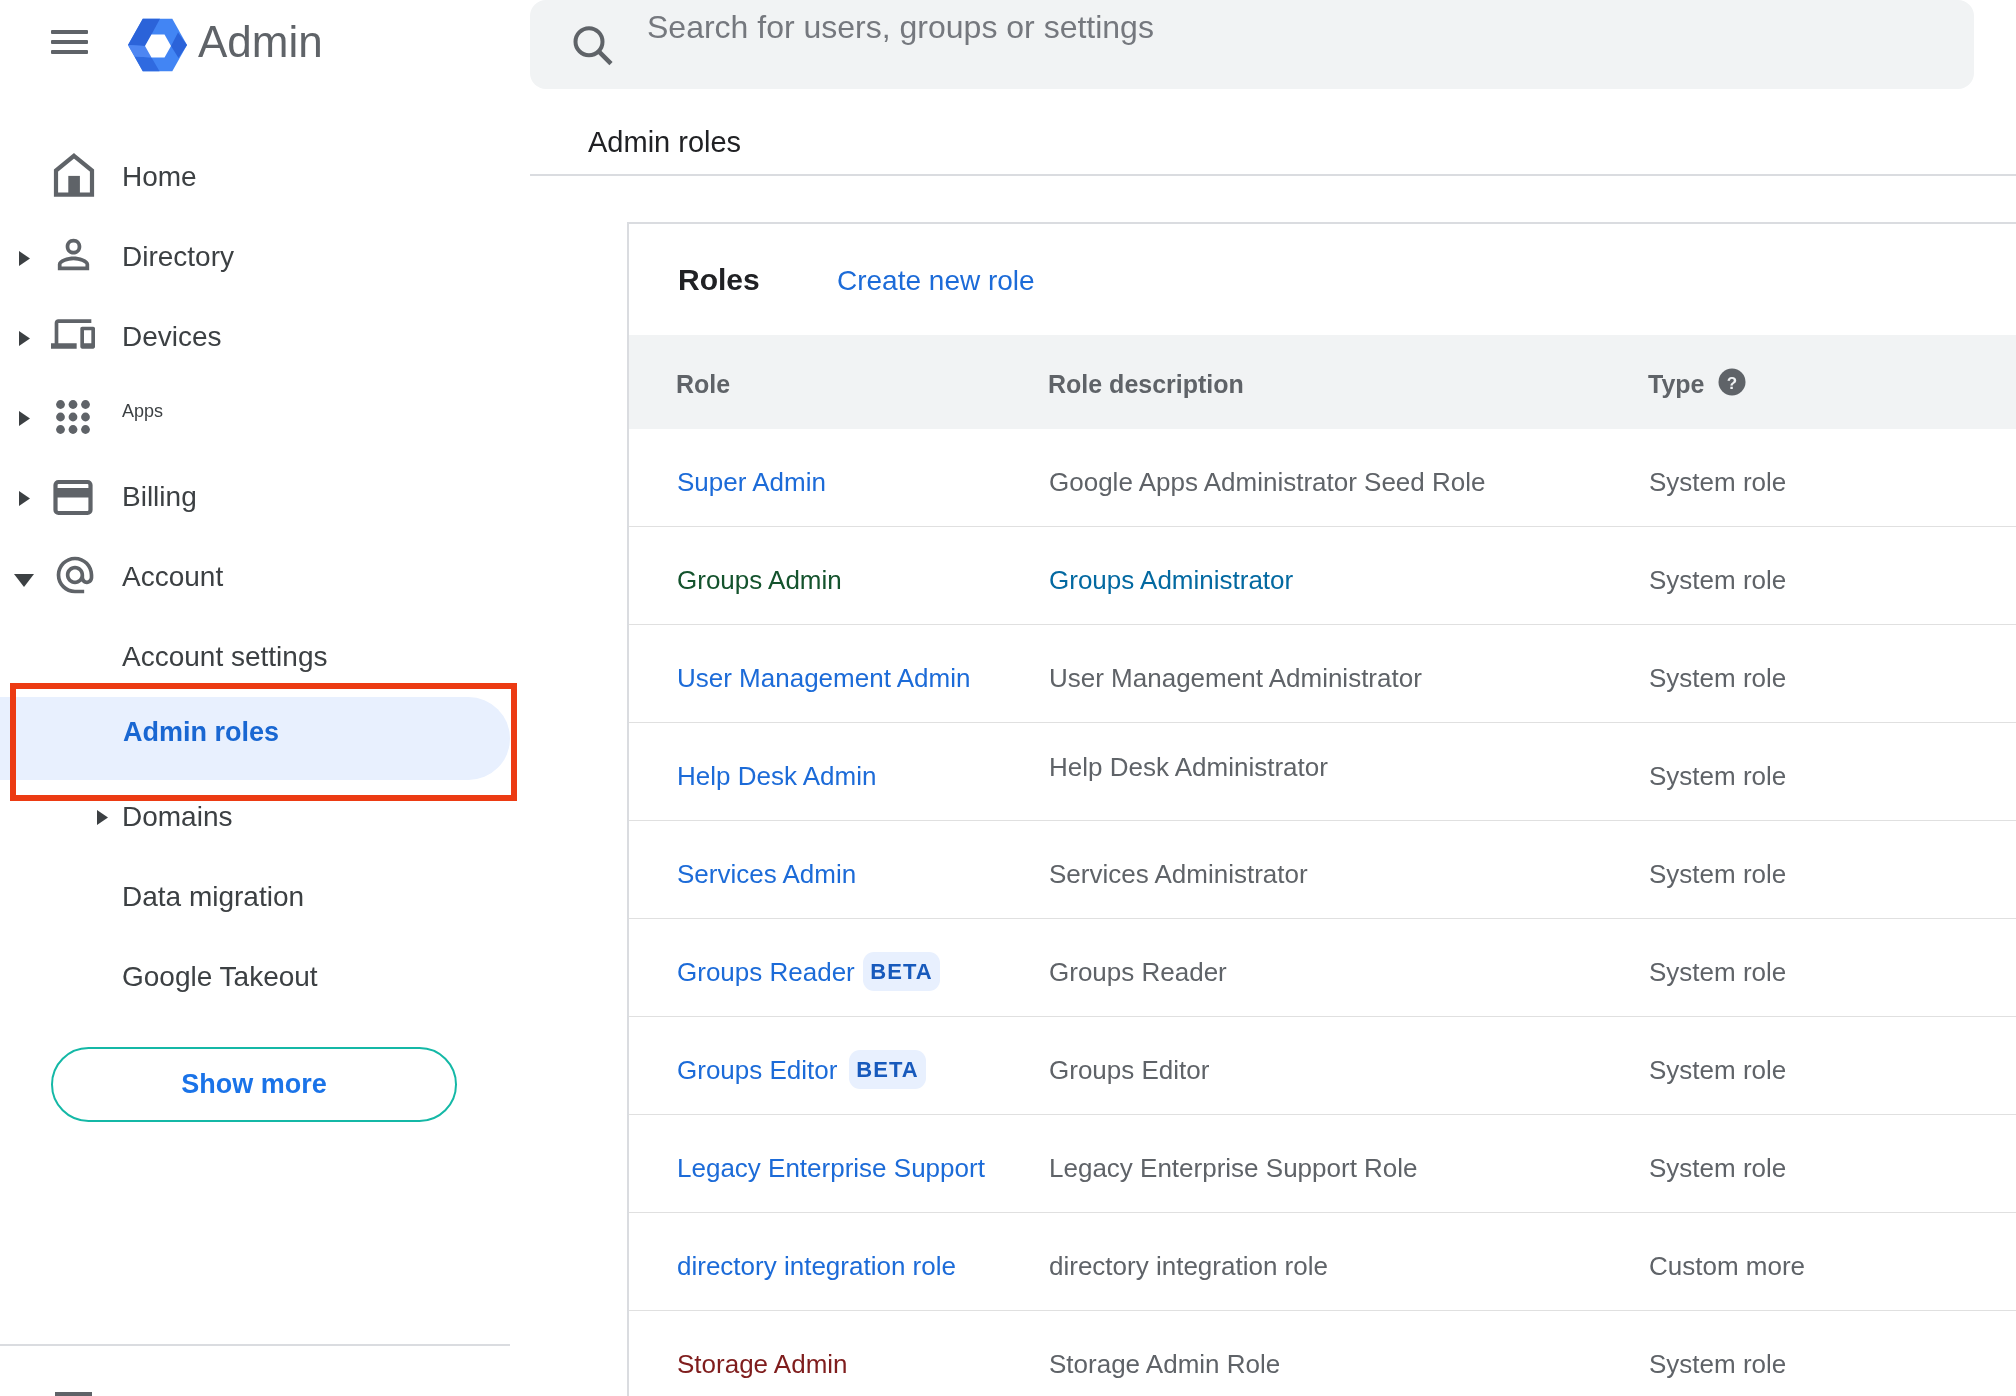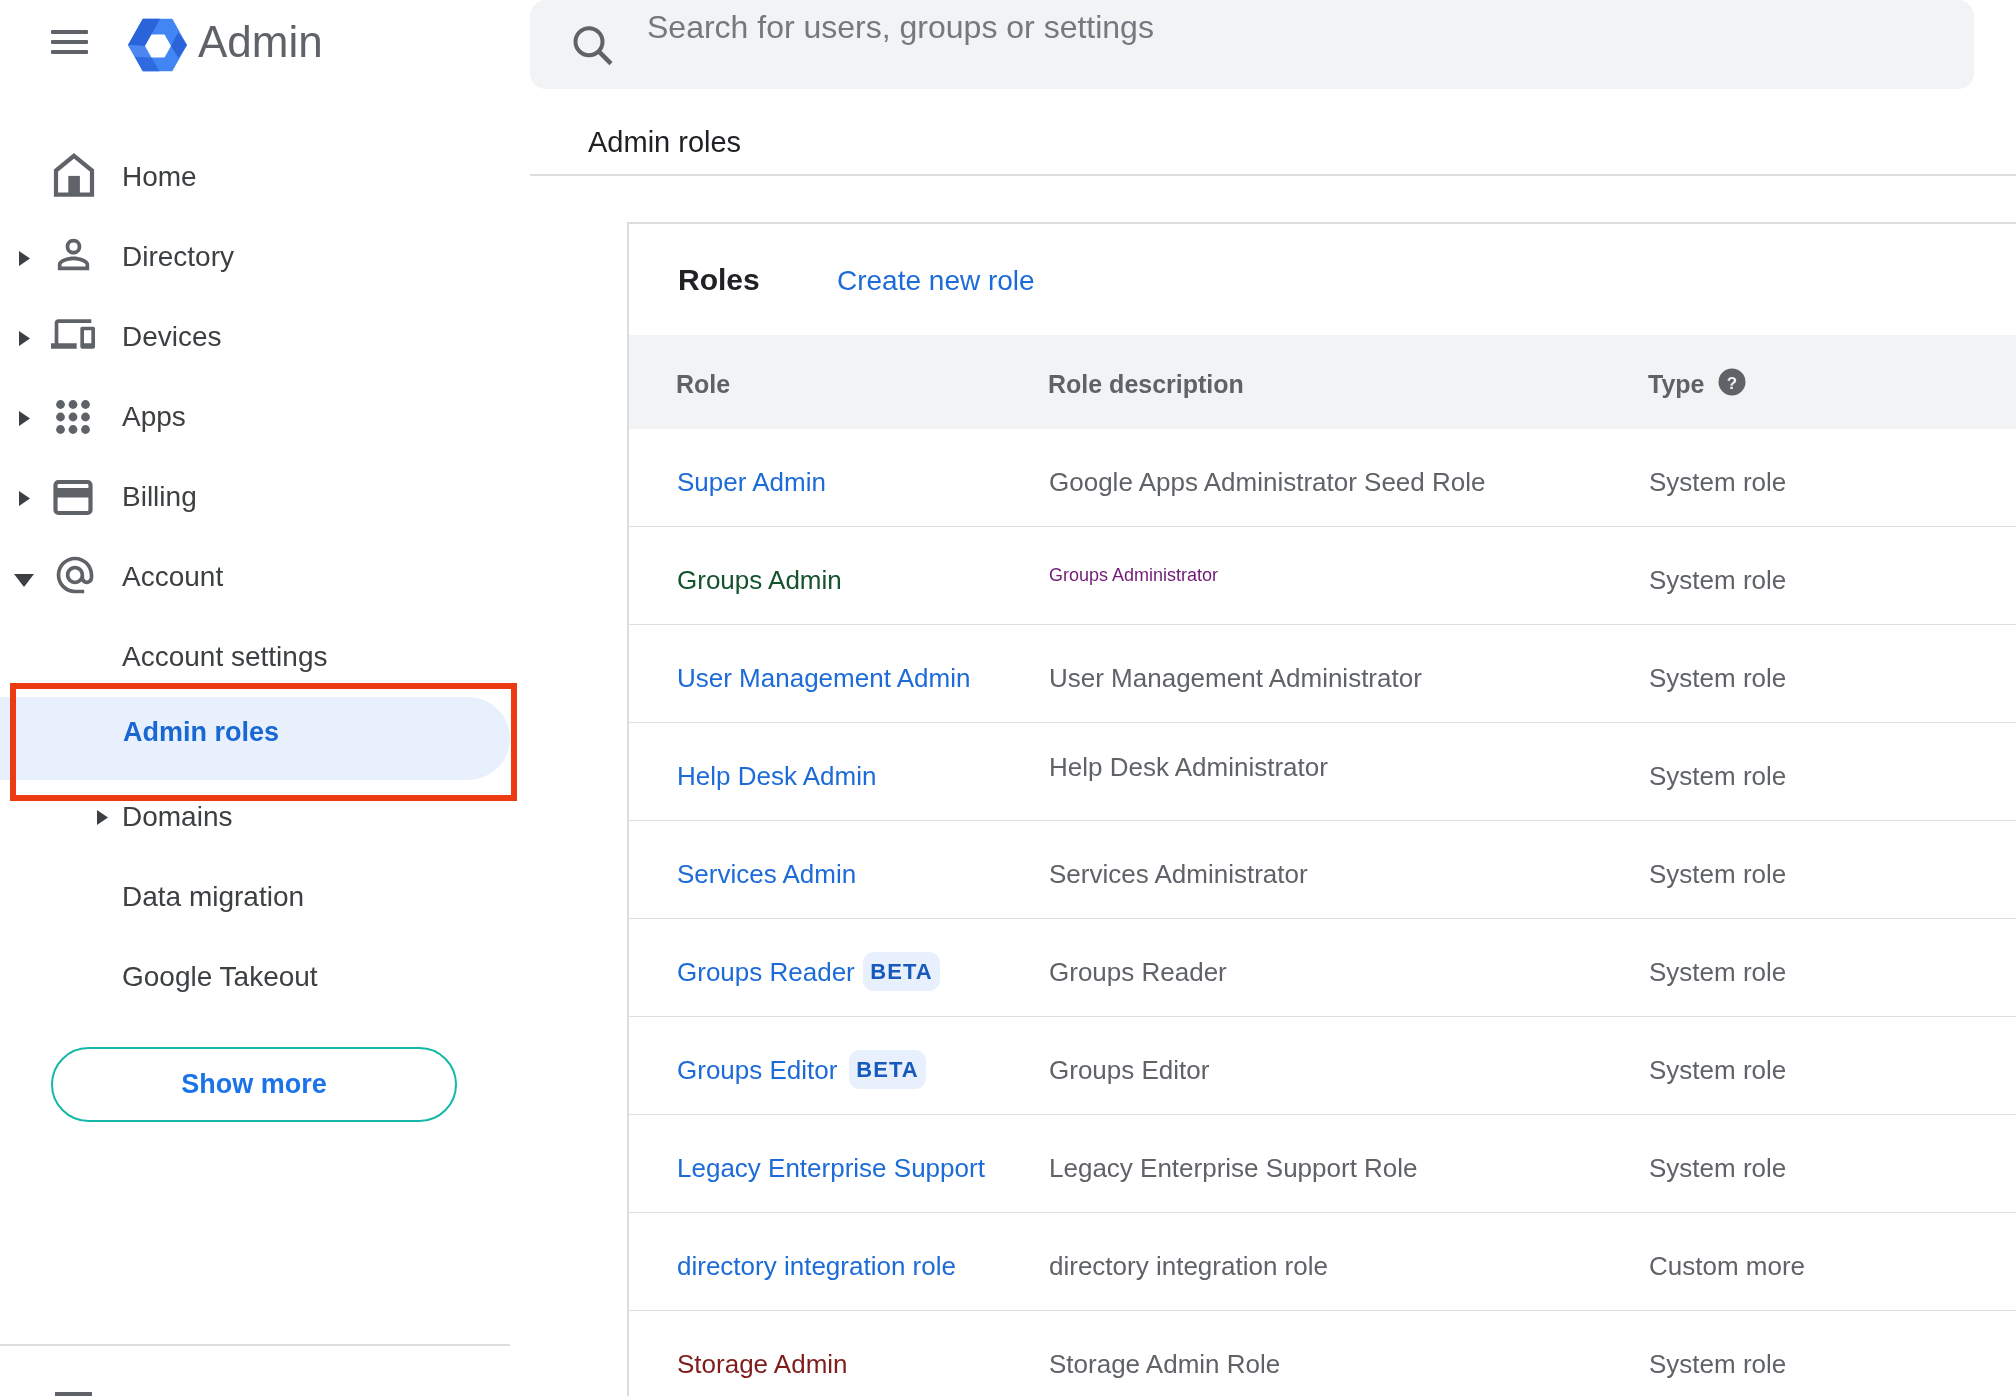--- a/index.html
+++ b/index.html
@@ -66,21 +66,21 @@
       <circle cx="19" cy="6.5" r="4.4"></circle>
       <circle cx="31.5" cy="6.5" r="4.4"></circle>
   <circle cx="6.5" cy="19" r="4.4"></circle>
       <circle cx="19" cy="19" r="4.4"></circle>
       <circle cx="31.5" cy="19" r="4.4"></circle>
   <circle cx="6.5" cy="31.5" r="4.4"></circle>
       <circle cx="19" cy="31.5" r="4.4"></circle>
       <circle cx="31.5" cy="31.5" r="4.4"></circle>
   </g>
 </svg>
-<div class="abs" style="left:122px;top:401px;font-size:28px;color:#3c4043">Apps</div>
+<div class="abs" style="left:122px;top:401px;font-size:18px;color:#3c4043">Apps</div>
 
 <svg class="abs" style="left:19px;top:491px" width="11" height="15" viewBox="0 0 11 15">
     <polygon points="0,0 11,7.5 0,15" fill="#3c4043"></polygon>
   </svg>
 <svg class="abs" style="left:51px;top:475px" width="42" height="42" viewBox="0 0 42 42">
   <rect x="4.5" y="7" width="35" height="31" rx="3" fill="none" stroke="#5f6368" stroke-width="4.2"></rect>
   <rect x="4.5" y="13" width="35" height="9.5" fill="#5f6368"></rect>
 </svg>
 <div class="abs" style="left:122px;top:481px;font-size:28px;color:#3c4043">Billing</div>
 
@@ -125,21 +125,21 @@
   <circle cx="14" cy="14" r="13.5" fill="#5f6368"></circle>
   <text x="14" y="20.5" font-size="17" font-weight="bold" fill="#f1f3f4" text-anchor="middle" font-family="Liberation Sans">?</text>
 </svg>
 
 <div class="abs" style="left:629px;top:525.5px;width:1387px;height:1.5px;background:#e0e0e0"></div>
 <div class="abs" style="left:677px;top:467px;font-size:26px;color:#1c6bd8">Super Admin</div>
 <div class="abs" style="left:1049px;top:467px;font-size:26px;color:#5f6368">Google Apps Administrator Seed Role</div>
 <div class="abs" style="left:1649px;top:467px;font-size:26px;color:#5f6368">System role</div>
 <div class="abs" style="left:629px;top:623.5px;width:1387px;height:1.5px;background:#e0e0e0"></div>
 <div class="abs" style="left:677px;top:565px;font-size:26px;color:#14532d">Groups Admin</div>
-<div class="abs" style="left:1049px;top:565px;font-size:18px;color:#701a75">Groups Administrator</div>
+<div class="abs" style="left:1049px;top:565px;font-size:26px;color:#0369a1">Groups Administrator</div>
 <div class="abs" style="left:1649px;top:565px;font-size:26px;color:#5f6368">System role</div>
 <div class="abs" style="left:629px;top:721.5px;width:1387px;height:1.5px;background:#e0e0e0"></div>
 <div class="abs" style="left:677px;top:663px;font-size:26px;color:#1c6bd8">User Management Admin</div>
 <div class="abs" style="left:1049px;top:663px;font-size:26px;color:#5f6368">User Management Administrator</div>
 <div class="abs" style="left:1649px;top:663px;font-size:26px;color:#5f6368">System role</div>
 <div class="abs" style="left:629px;top:819.5px;width:1387px;height:1.5px;background:#e0e0e0"></div>
 <div class="abs" style="left:677px;top:761px;font-size:26px;color:#1c6bd8">Help Desk Admin</div>
 <div class="abs" style="left:1049px;top:752px;font-size:26px;color:#5f6368">Help Desk Administrator</div>
 <div class="abs" style="left:1649px;top:761px;font-size:26px;color:#5f6368">System role</div>
 <div class="abs" style="left:629px;top:917.5px;width:1387px;height:1.5px;background:#e0e0e0"></div>

